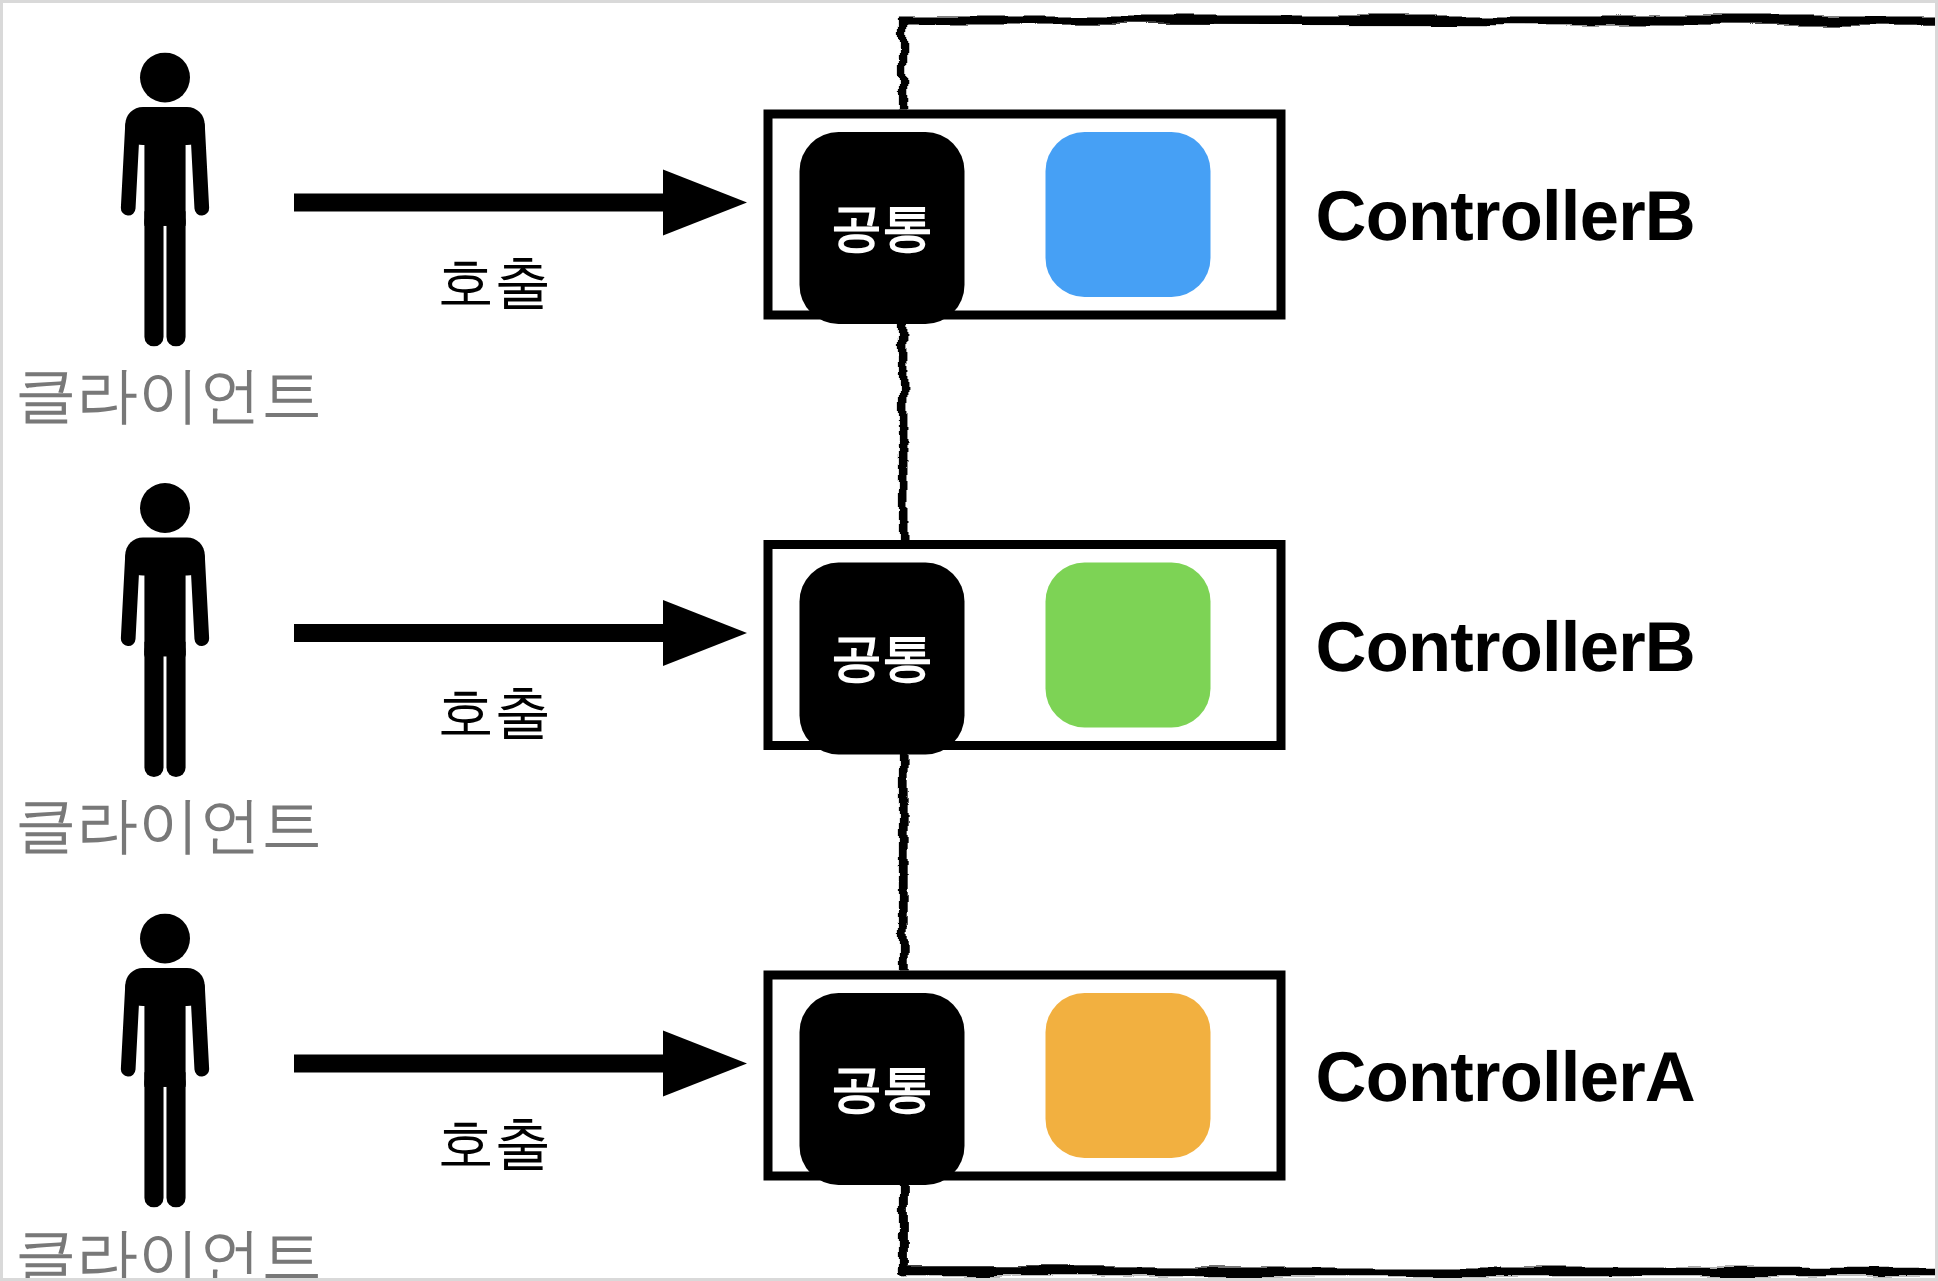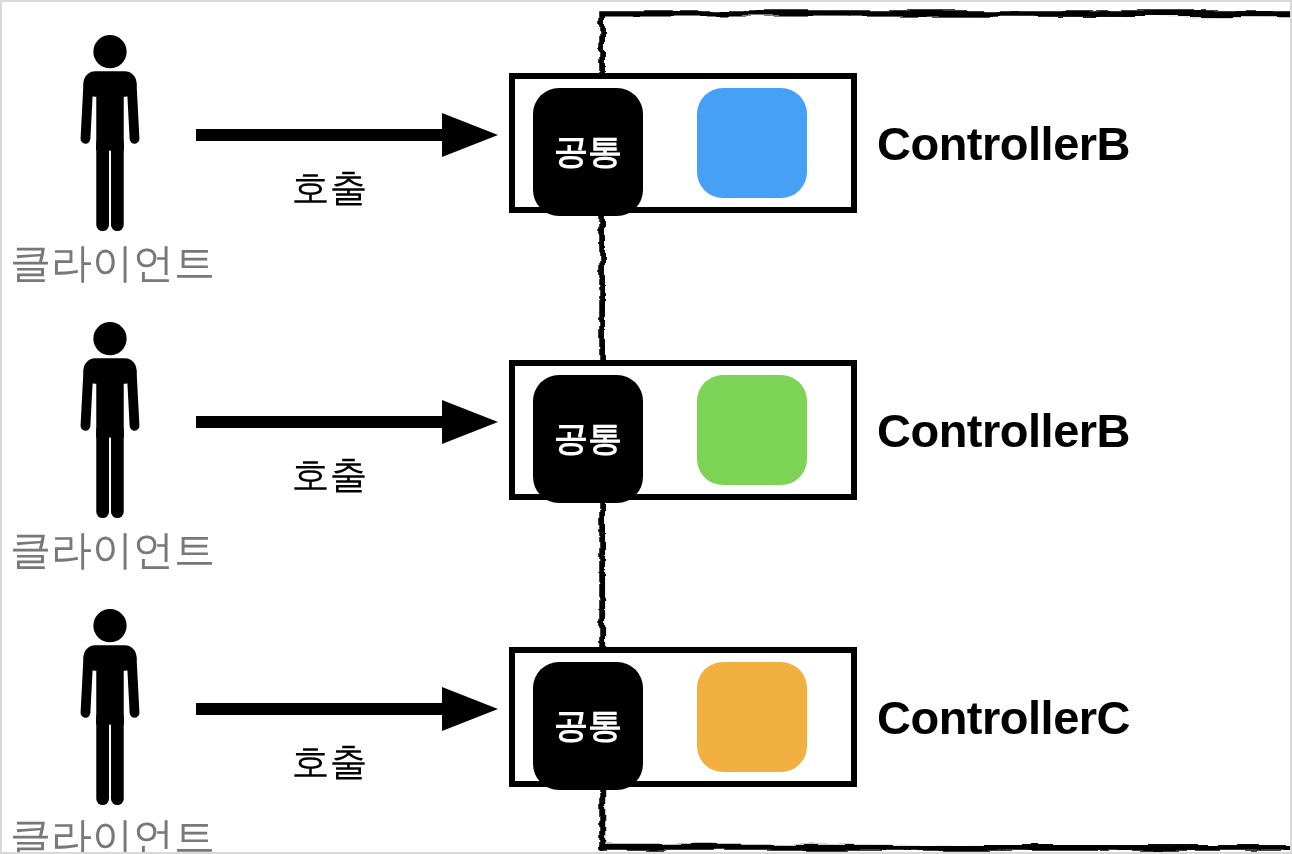--- a/index.html
+++ b/index.html
@@ -197,16 +197,16 @@
     <div class="client-label">클라이언트</div>
     <svg class="arrow" viewBox="0 0 312 56">
       <rect x="4" y="22" width="248" height="12" fill="#000000"></rect>
       <polygon points="250,6 306,28 250,50" fill="#000000"></polygon>
     </svg>
     <div class="call-label">호출</div>
     <div class="cbox">
       <div class="common">공통</div>
       <div class="feature" style="background: rgb(242, 176, 64);"></div>
     </div>
-    <div class="cname">ControllerC</div>
+    <div class="cname">ControllerA</div>
   </div>
 
 </div>
 
 </body></html>

